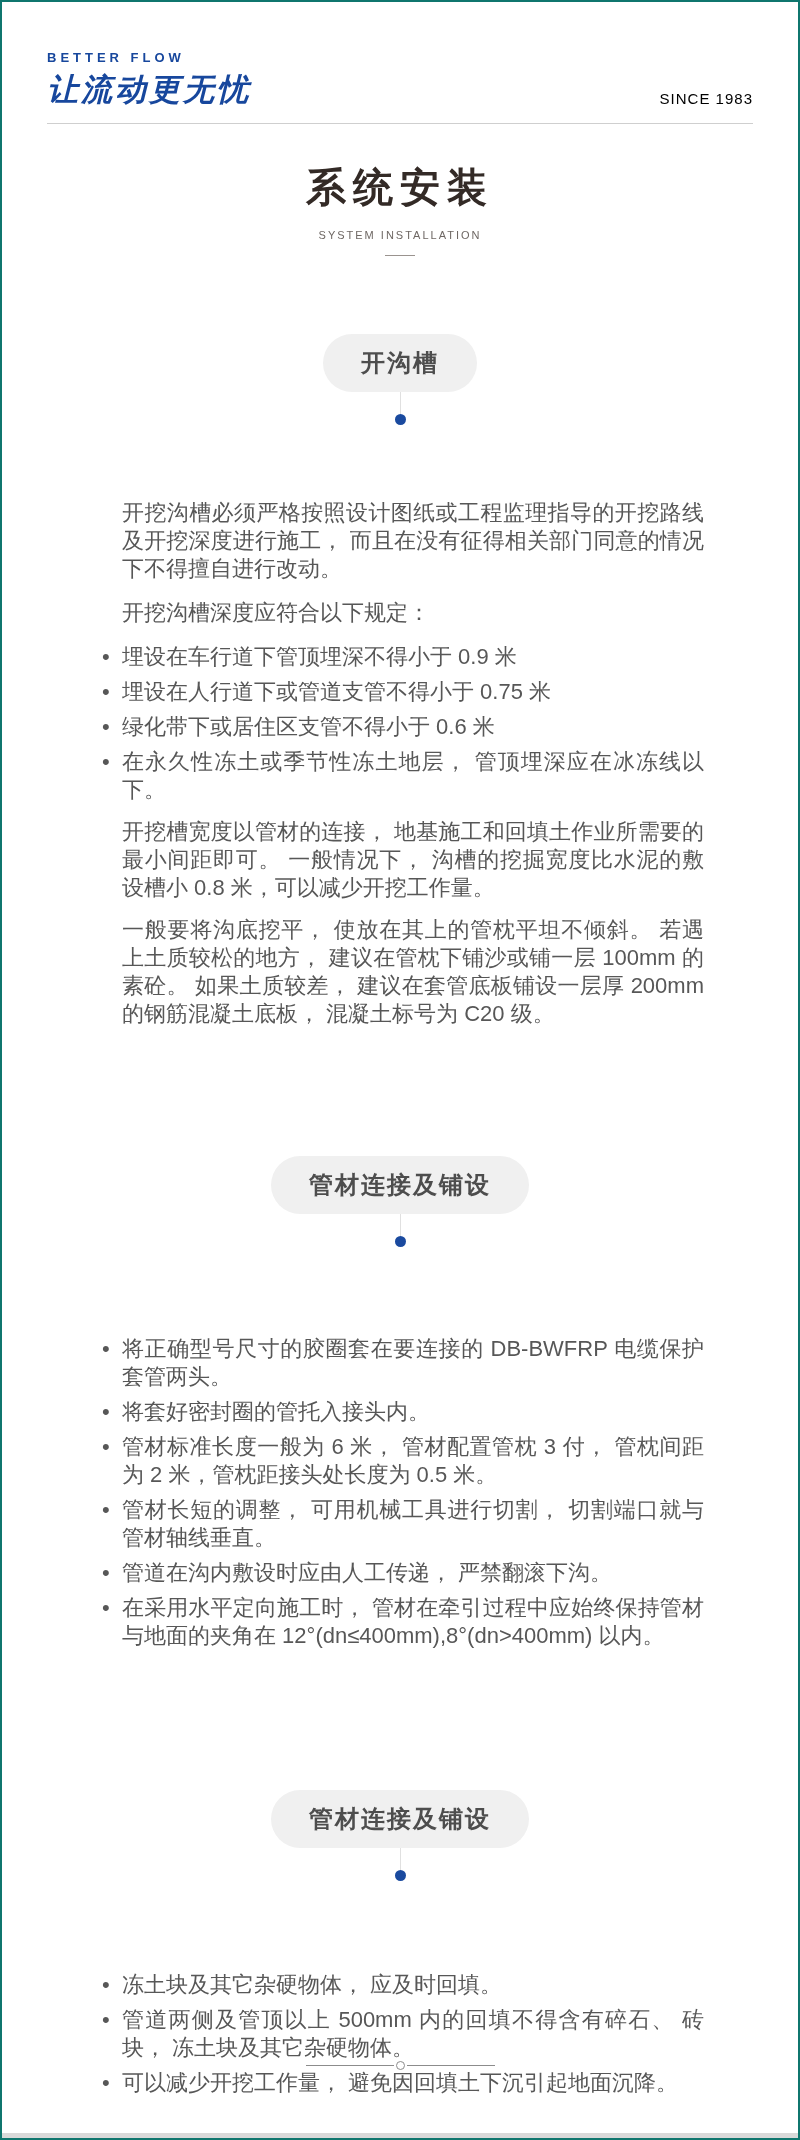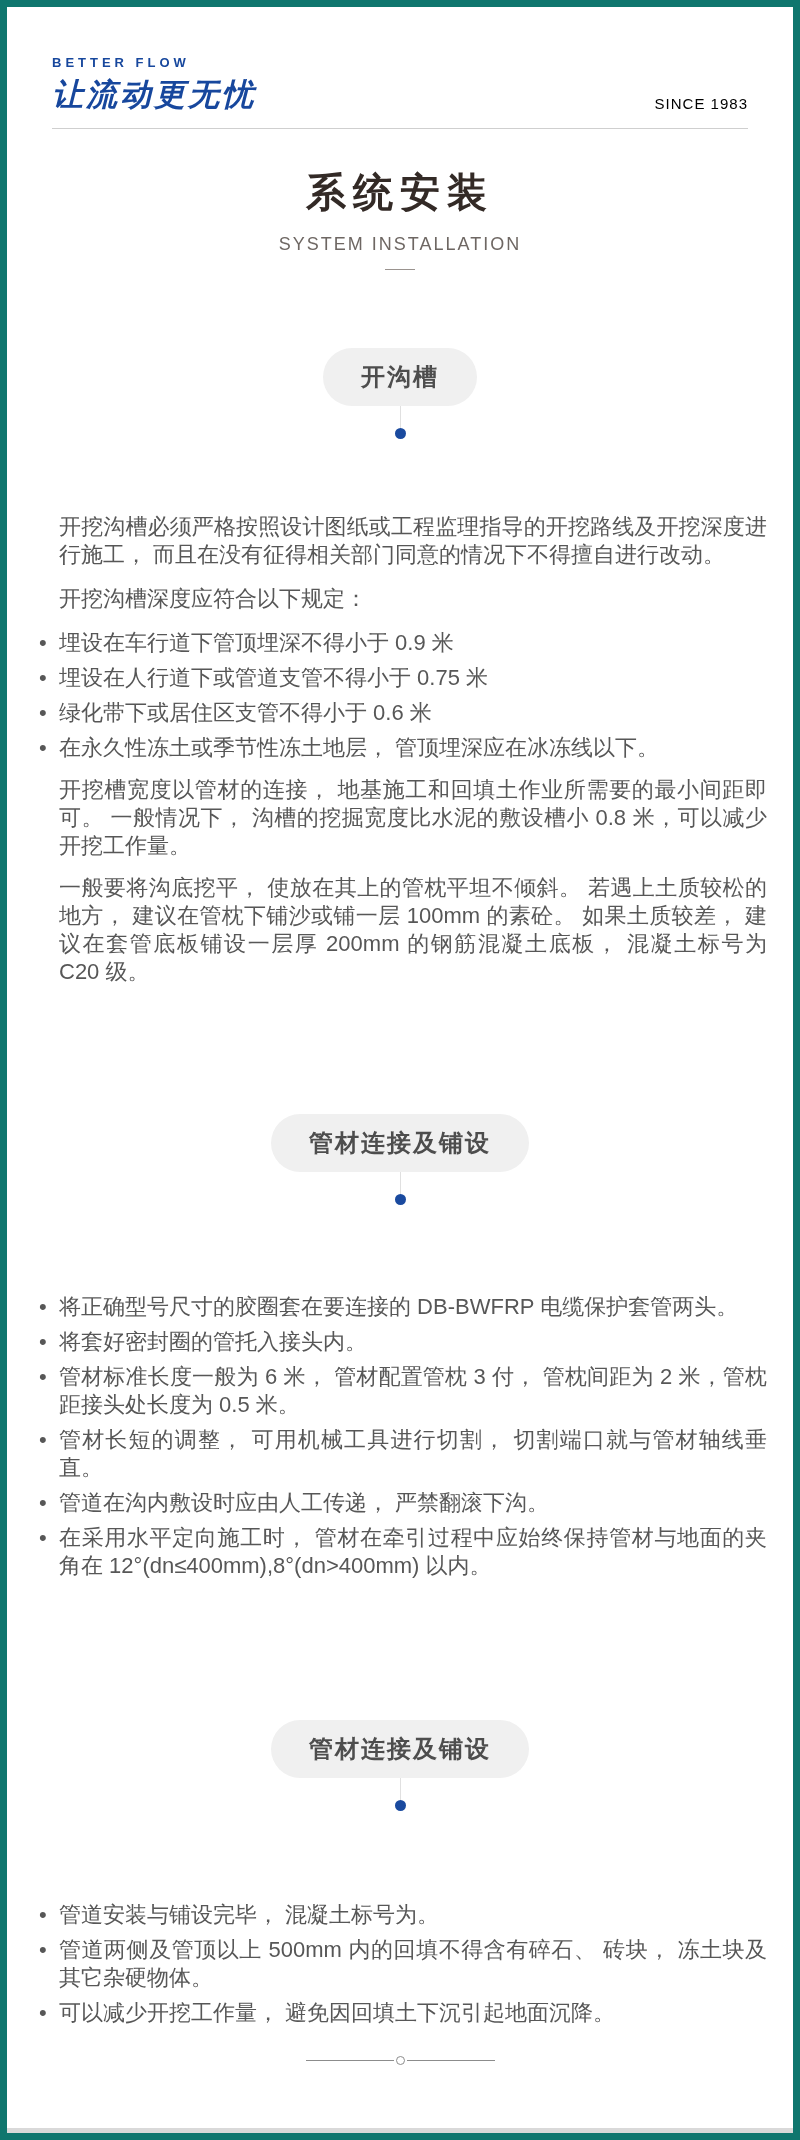--- a/index.html
+++ b/index.html
@@ -4,21 +4,21 @@
 <style>
   * { margin: 0; padding: 0; box-sizing: border-box; }
   html, body { background: #f4f4f4; }
   body { font-family: "Liberation Sans", "DejaVu Sans", sans-serif; }
   .page {
     position: relative;
     width: 800px;
     height: 2140px;
     margin: 0 auto;
     background: #ffffff;
-    border: 7px solid #0f766e;
+    border: 2px solid #0f766e;
     overflow: hidden;
   }
   
   .header {
     padding: 48px 45px 0 45px;
   }
   .header-row {
     display: flex;
     align-items: flex-end;
     justify-content: space-between;
@@ -51,32 +51,32 @@
   
   .title-block { text-align: center; margin-top: 36px; }
   .page-title {
     font-size: 40px;
     font-weight: 800;
     color: #332a26;
     letter-spacing: 7px;
   }
   .page-subtitle {
     margin-top: 14px;
-    font-size: 18px;
+    font-size: 11px;
     color: #6e6763;
     letter-spacing: 2px;
   }
   .title-dash {
     width: 30px;
     height: 1px;
     background: #9a938f;
     margin: 14px auto 0 auto;
   }
   
-  .sections { padding: 0 26px; }
+  .sections { padding: 0 94px; }
   .badge-wrap { text-align: center; }
   .badge {
     display: inline-block;
     background: #f0f0f0;
     color: #4d4d4d;
     font-size: 24px;
     font-weight: 700;
     letter-spacing: 2px;
     padding: 13px 38px;
     border-radius: 30px;
@@ -199,21 +199,21 @@
             <li>管材长短的调整， 可用机械工具进行切割， 切割端口就与管材轴线垂直。</li>
             <li>管道在沟内敷设时应由人工传递， 严禁翻滚下沟。</li>
             <li>在采用水平定向施工时， 管材在牵引过程中应始终保持管材与地面的夹角在 12°(dn≤400mm),8°(dn&gt;400mm) 以内。</li>
           </ul>
         </div>
       </section>
       <section style="margin-top: 140px;">
         <div class="badge-wrap"><div class="badge">管材连接及铺设</div><div class="connector-line"></div><div class="connector-dot"></div></div>
         <div class="blocks" style="margin-top: 90px;">
           <ul class="bullets">
-            <li>管道安装与铺设完毕， 混凝土标号为。</li>
+            <li>冻土块及其它杂硬物体， 应及时回填。</li>
             <li>管道两侧及管顶以上 500mm 内的回填不得含有碎石、 砖块， 冻土块及其它杂硬物体。</li>
             <li>可以减少开挖工作量， 避免因回填土下沉引起地面沉降。</li>
           </ul>
         </div>
       </section>
     </div>
 
   <div class="footer-deco">
     <span class="line"></span>
     <span class="circle"></span>

